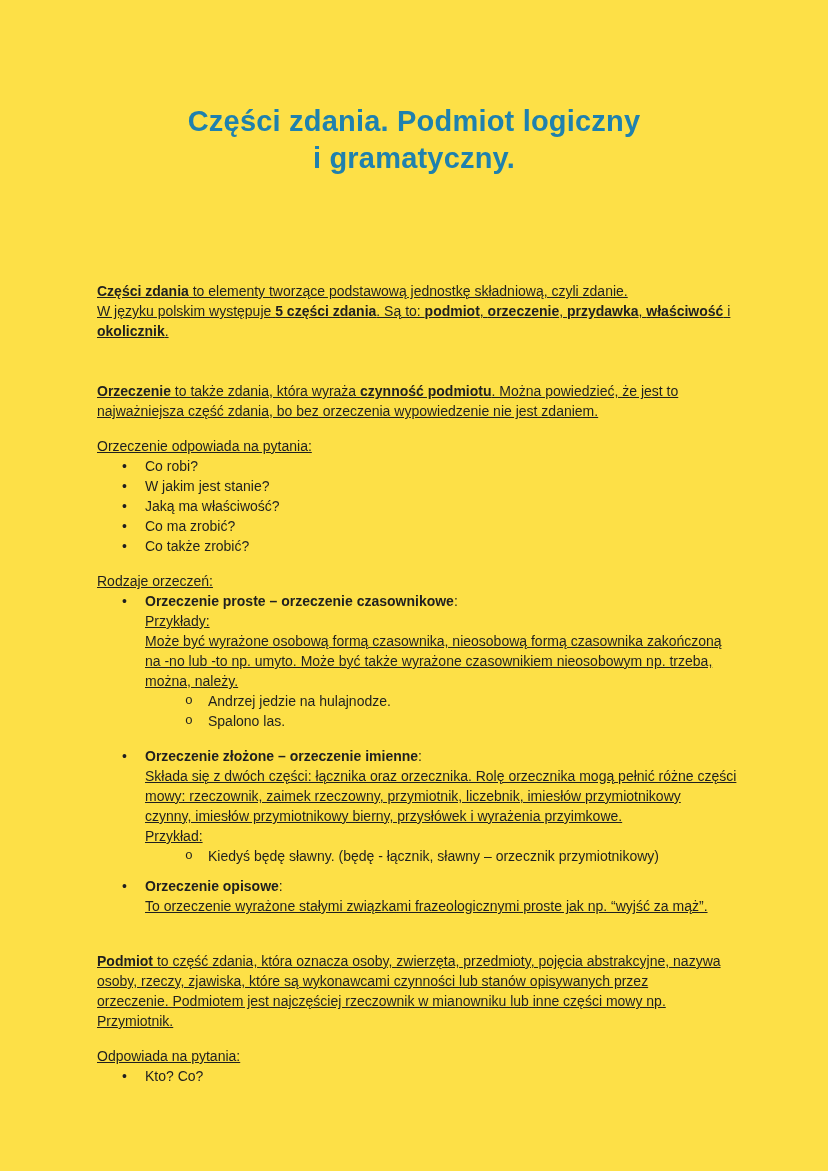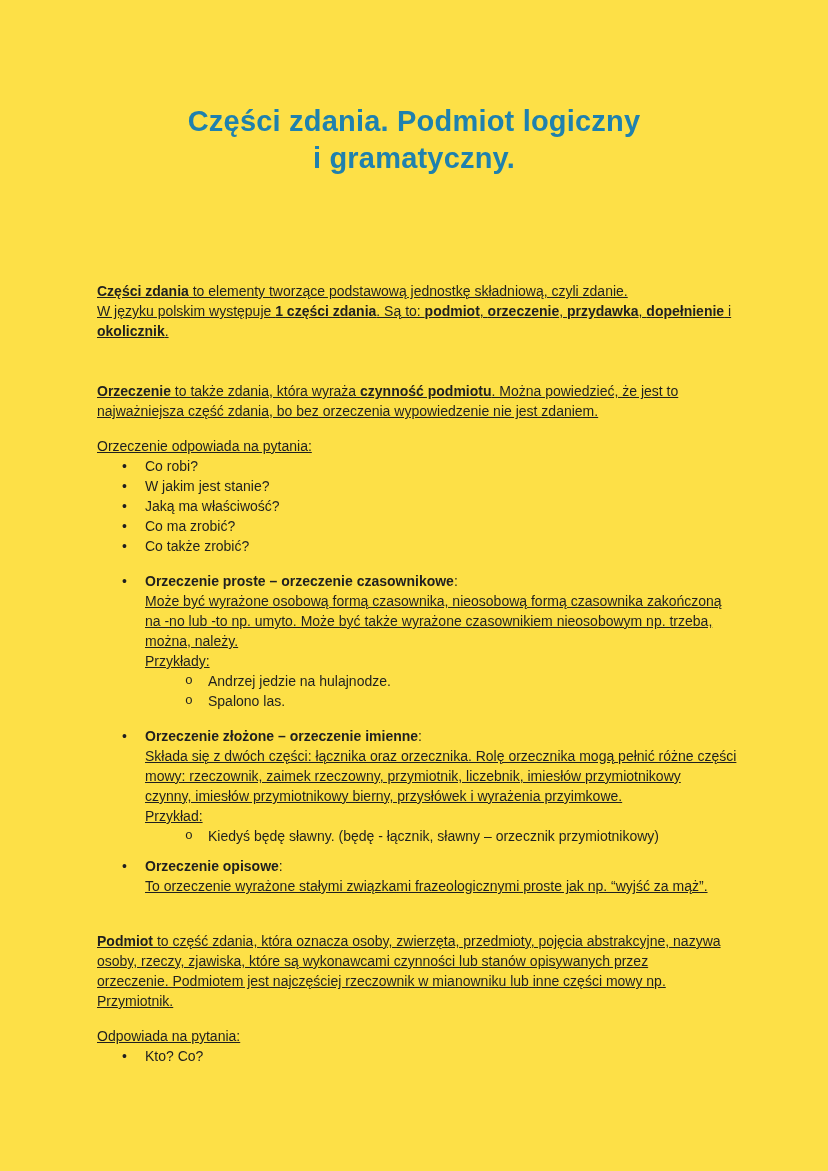--- a/index.html
+++ b/index.html
@@ -60,38 +60,39 @@
 </head>
 <body style="color: rgb(31, 31, 31); background: rgb(255, 255, 255);">
 
 <div class="page">
   <div class="title" style="color: rgb(31, 129, 174);">
     <div>Części zdania. Podmiot logiczny</div>
     <div>i gramatyczny.</div>
   </div>
   <div class="doc-body">
       <div class="p"><span class="txt"><span class="b">Części zdania</span><span> to elementy tworzące podstawową jednostkę składniową, czyli zdanie.</span></span></div>
-      <div class="p"><span class="txt"><span>W języku polskim występuje </span><span class="b">1 części zdania</span><span>. Są to: </span><span class="b">podmiot</span><span>, </span><span class="b">orzeczenie</span><span>, </span><span class="b">przydawka</span><span>, </span><span class="b">dopełnienie</span><span> i
+      <div class="p"><span class="txt"><span>W języku polskim występuje </span><span class="b">5 części zdania</span><span>. Są to: </span><span class="b">podmiot</span><span>, </span><span class="b">orzeczenie</span><span>, </span><span class="b">przydawka</span><span>, </span><span class="b">właściwość</span><span> i
 </span><span class="b">okolicznik</span><span>.</span></span></div>
       <div class="gap" style="height: 40px;"></div>
       <div class="p"><span class="txt"><span class="b">Orzeczenie</span><span> to także zdania, która wyraża </span><span class="b">czynność podmiotu</span><span>. Można powiedzieć, że jest to
 najważniejsza część zdania, bo bez orzeczenia wypowiedzenie nie jest zdaniem.</span></span></div>
       <div class="gap" style="height: 15px;"></div>
       <div class="p"><span class="txt"><span>Orzeczenie odpowiada na pytania:</span></span></div>
       <div class="li"><span class="marker">•</span><span class="txt"><span>Co robi?</span></span></div>
       <div class="li"><span class="marker">•</span><span class="txt"><span>W jakim jest stanie?</span></span></div>
       <div class="li"><span class="marker">•</span><span class="txt"><span>Jaką ma właściwość?</span></span></div>
       <div class="li"><span class="marker">•</span><span class="txt"><span>Co ma zrobić?</span></span></div>
       <div class="li"><span class="marker">•</span><span class="txt"><span>Co także zrobić?</span></span></div>
       <div class="gap" style="height: 15px;"></div>
+      <div class="p"><span class="txt"><span>Rodzaje orzeczeń:</span></span></div>
       <div class="li"><span class="marker">•</span><span class="txt"><span class="b">Orzeczenie proste – orzeczenie czasownikowe</span><span>:</span></span></div>
+      <div class="p indent"><span class="txt"><span>Przykłady:</span></span></div>
       <div class="p indent"><span class="txt"><span>Może być wyrażone osobową formą czasownika, nieosobową formą czasownika zakończoną
 na -no lub -to np. umyto. Może być także wyrażone czasownikiem nieosobowym np. trzeba,
 można, należy.</span></span></div>
-      <div class="p indent"><span class="txt"><span>Przykłady:</span></span></div>
       <div class="li2"><span class="marker">o</span><span class="txt"><span>Andrzej jedzie na hulajnodze.</span></span></div>
       <div class="li2"><span class="marker">o</span><span class="txt"><span>Spalono las.</span></span></div>
       <div class="gap" style="height: 15px;"></div>
       <div class="li"><span class="marker">•</span><span class="txt"><span class="b">Orzeczenie złożone – orzeczenie imienne</span><span>:</span></span></div>
       <div class="p indent"><span class="txt"><span>Składa się z dwóch części: łącznika oraz orzecznika. Rolę orzecznika mogą pełnić różne części
 mowy: rzeczownik, zaimek rzeczowny, przymiotnik, liczebnik, imiesłów przymiotnikowy
 czynny, imiesłów przymiotnikowy bierny, przysłówek i wyrażenia przyimkowe.</span></span></div>
       <div class="p indent"><span class="txt"><span>Przykład:</span></span></div>
       <div class="li2"><span class="marker">o</span><span class="txt"><span>Kiedyś będę sławny. (będę - łącznik, sławny – orzecznik przymiotnikowy)</span></span></div>
       <div class="gap" style="height: 10px;"></div>

